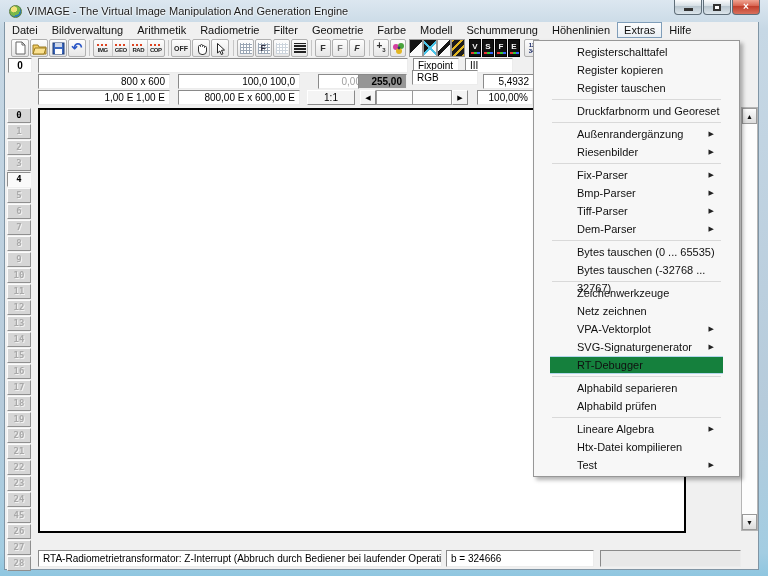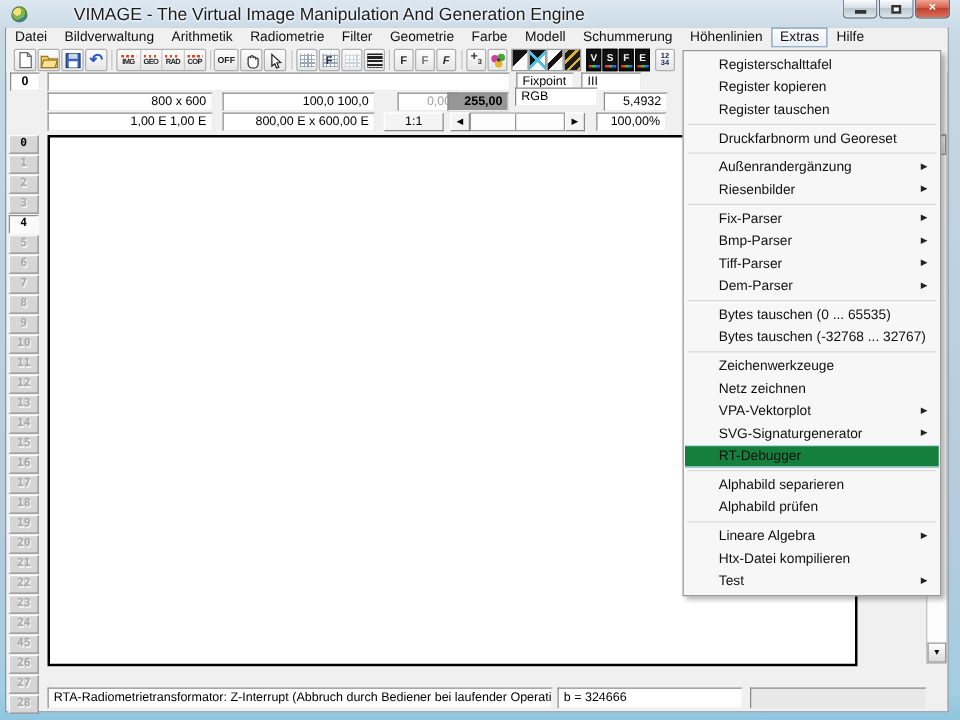--- a/index.html
+++ b/index.html
@@ -5,21 +5,21 @@
   * { box-sizing: border-box; margin: 0; padding: 0; }
   html,body { width:768px; height:576px; overflow:hidden; }
   body { font-family:"Liberation Sans",sans-serif; position:relative;
          background:linear-gradient(180deg,#dce7f0 0%,#c7d8e5 5%,#b6cbdb 70%,#a3cde2 96%,#8fc6e0 100%); }
 
   
   .titlebar { position:absolute; left:0; top:0; right:0; height:22px; display:flex; align-items:center; }
   .app-icon { width:13px; height:13px; margin:0 5px 0 9px; border-radius:50%;
               background:radial-gradient(circle at 35% 30%,#f3e27a 0 30%,#7ab84a 31% 60%,#2e7fb5 61%);
               border:1px solid #5a7d3a; }
-  .title-text { font-size:14px; color:#1c1c1c; text-shadow:0 0 3px #fff, 0 1px 2px #fff;margin-left:32px; }
+  .title-text { font-size:11px; color:#1c1c1c; text-shadow:0 0 3px #fff, 0 1px 2px #fff; }
   .winbtns { position:absolute; right:8px; top:0; display:flex; }
   .wb { width:28px; height:15px; border:1px solid #5f6e79; border-top:none; margin-left:1px;
         border-radius:0 0 4px 4px; background:linear-gradient(#fbfcfd,#d3dde4 45%,#b9c6cf 46%,#dde6ec);
         display:flex; align-items:center; justify-content:center; }
   .wb-close { background:linear-gradient(#f0a492,#d65f4b 45%,#c13f2c 46%,#d9705c); color:#fff;
               font-size:10px; font-weight:bold; line-height:10px; }
   .glyph-min { width:9px; height:3px; background:#333; margin-top:4px; }
   .glyph-max { width:8px; height:7px; border:2px solid #333; background:#fff; }
 
   .client { position:absolute; left:4px; top:22px; width:755px; height:548px; background:#f0f0f0; border:1px solid #8095a5; }
@@ -97,22 +97,22 @@
   .vsb { position:absolute; left:741px; top:107px; width:17px; height:424px; background:#f5f5f5; border:1px solid #b5b5b5; }
   .vsb-btn { position:absolute; left:0; width:15px; height:16px; background:linear-gradient(#fdfdfd,#dcdcdc);
              border:1px solid #9a9a9a; display:flex; align-items:center; justify-content:center; font-size:7px; color:#111; }
   .vsb-track { position:absolute; left:0; top:16px; width:15px; height:390px; background:#fdfdfd; }
 
   
   .sfld { position:absolute; top:550px; height:17px; background:#fff; border:1px solid; border-color:#8a8a8a #ececec #ececec #8a8a8a;
           font-size:10px; line-height:15px; padding:0 4px; white-space:nowrap; overflow:hidden; color:#000; }
 
   
-  .dropdown { position:absolute; left:546px; top:40px; width:207px; background:#f7f7f7; border:1px solid #979797;
-              box-shadow:3px 3px 4px rgba(0,0,0,0.3); padding:2px 1px; z-index:50; font-size:11px; }
+  .dropdown { position:absolute; left:533px; top:40px; width:207px; background:#f7f7f7; border:1px solid #979797;
+              box-shadow:3px 3px 4px rgba(0,0,0,0.3); padding:2px 16px; z-index:50; font-size:11px; }
   .mitem { position:relative; height:18px; line-height:18px; padding-left:27px; color:#101010; }
   .mitem.hl { background:#15803d; border-top:1px solid #b3d7ec; border-bottom:1px solid #b3d7ec; height:18px; line-height:16px; }
   .mitem .arr { position:absolute; right:9px; top:0; font-size:7px; color:#222; }
   .msep { height:1px; background:#d9d9d9; margin:2px 2px 2px 2px; }
 
   svg { display:block; }
 </style>
 </head>
 <body>
 

